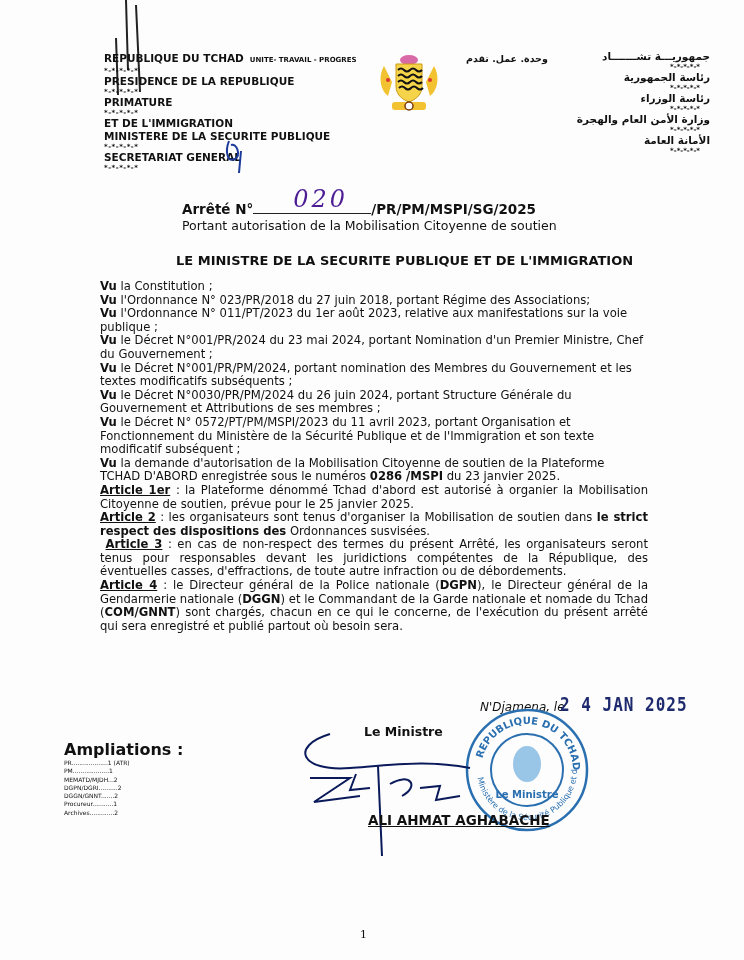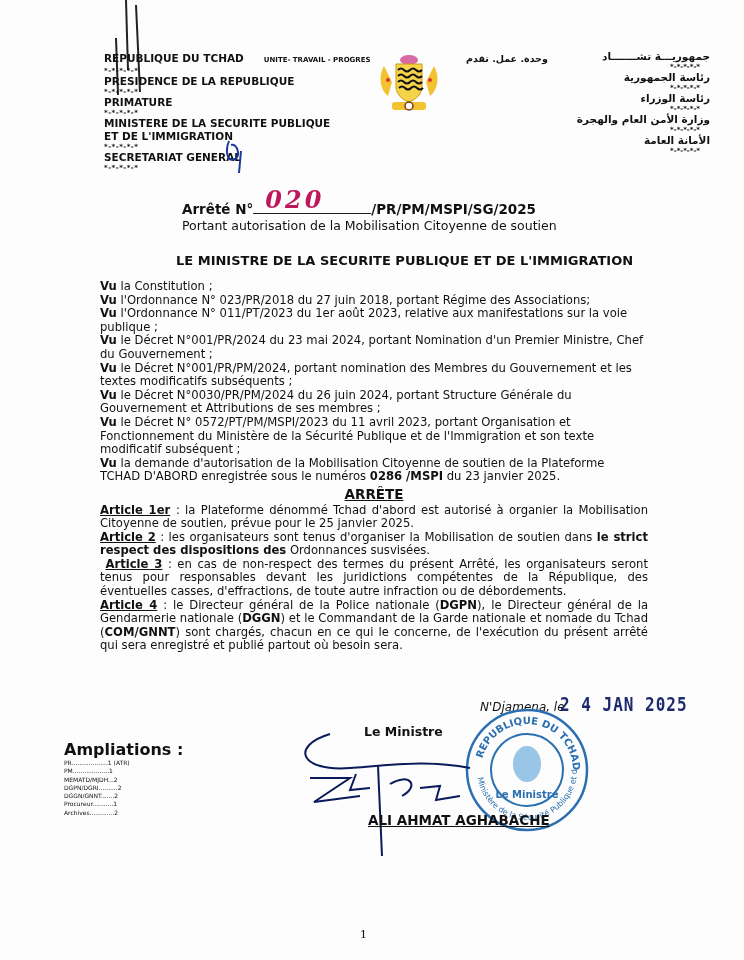--- a/index.html
+++ b/index.html
@@ -1,32 +1,32 @@
 <!DOCTYPE html>
 <html><head>
   <meta charset="utf-8">
   <style>
     html, body { margin: 0; padding: 0; background: #ffffff; }
     body { width: 744px; height: 960px; position: relative; overflow: hidden; font-family: "DejaVu Sans", sans-serif; color: #111; }
     .page { position: absolute; left: 0; top: 0; width: 744px; height: 960px; background: #fdfdfd; }
     .hdr-left { position: absolute; left: 104px; top: 52px; font-size: 10.5px; font-weight: bold; line-height: 13px; }
     .hdr-left .line { display: block; white-space: nowrap; }
     .hdr-left .dots { display: block; font-size: 7px; line-height: 8px; letter-spacing: 0.5px; font-weight: bold; }
-    .motto { font-size: 7px; font-weight: bold; margin-left: 20px; }
+    .motto { font-size: 7px; font-weight: bold; margin-left: 6px; }
     .hdr-right { position: absolute; right: 34px; top: 50px; text-align: right; direction: rtl; font-size: 10.5px; font-weight: bold; line-height: 13px; }
     .hdr-right .line { display: block; }
     .hdr-right .dots { display: block; font-size: 7px; line-height: 8px; direction: ltr; text-align: right; padding-right: 10px; }
     .ar-motto { position: absolute; left: 466px; top: 53px; font-size: 9.5px; font-weight: bold; direction: rtl; }
     .emblem { position: absolute; left: 376px; top: 46px; width: 66px; height: 68px; }
     .pen-mark { position: absolute; left: 108px; top: 0; width: 40px; height: 100px; }
     .initials { position: absolute; left: 223px; top: 137px; width: 26px; height: 40px; }
     .title-block { position: absolute; left: 182px; top: 199px; width: 380px; }
     .arrete-no { font-size: 13.5px; font-weight: bold; white-space: nowrap; }
     .arrete-no .blank { display: inline-block; width: 118px; border-bottom: 1px solid #222; position: relative; height: 14px; vertical-align: baseline; }
-    .arrete-no .hand { position: absolute; left: 12px; top: -14px; font-family: "DejaVu Serif", serif; font-style: italic; font-weight: bold; font-size: 24px; color: #be185d; letter-spacing: 3px; }
+    .arrete-no .hand { position: absolute; left: 40px; top: -14px; font-family: "DejaVu Serif", serif; font-style: italic; font-weight: normal; font-size: 24px; color: #4c1d95; letter-spacing: 3px; }
     .subtitle { font-size: 12.5px; margin-top: 1px; }
     .minister-title { position: absolute; left: 176px; top: 253px; font-size: 13px; font-weight: bold; white-space: nowrap; }
     .body { position: absolute; left: 100px; top: 280px; width: 548px; font-size: 11.6px; line-height: 13.6px; }
     .vu b { font-weight: bold; }
     .arrete-head { text-align: center; font-weight: bold; text-decoration: underline; font-size: 13.5px; margin: 4px 0 2px; }
     .art { text-align: justify; }
     .art .lbl { font-weight: bold; text-decoration: underline; margin-top: 28px; }
     .place-date { position: absolute; left: 480px; top: 700px; font-size: 12px; font-style: italic; white-space: nowrap; }
     .date-stamp { position: absolute; left: 560px; top: 695px; font-family: "DejaVu Sans Mono", monospace; font-weight: bold; font-size: 16px; color: #1d2a6e; letter-spacing: 1px; transform: scaleY(1.2); white-space: nowrap; }
     .ministre-label { position: absolute; left: 364px; top: 724px; font-size: 12.5px; font-weight: bold; }
@@ -47,22 +47,22 @@
     <path d="M18 0 L20 70 M8 38 L10 95 M28 5 L32 92" stroke="#222" stroke-width="2" fill="none"></path>
   </svg>
 
   <div class="hdr-left">
     <span class="line"><span>REPUBLIQUE DU TCHAD</span><span class="motto">UNITE- TRAVAIL - PROGRES</span></span>
     <span class="dots">*-*-*-*-*</span>
     <span class="line">PRESIDENCE DE LA REPUBLIQUE</span>
     <span class="dots">*-*-*-*-*</span>
     <span class="line">PRIMATURE</span>
     <span class="dots">*-*-*-*-*</span>
+    <span class="line">ET DE L'IMMIGRATION</span>
     <span class="line">MINISTERE DE LA SECURITE PUBLIQUE</span>
-    <span class="line">ET DE L'IMMIGRATION</span>
     <span class="dots">*-*-*-*-*</span>
     <span class="line">SECRETARIAT GENERAL</span>
     <span class="dots">*-*-*-*-*</span>
   </div>
 
   <svg class="initials" viewBox="0 0 26 40">
     <path d="M6 4 C2 14 4 26 12 22 C18 18 14 6 8 8 M18 14 L16 36" stroke="#1b3a9a" stroke-width="2" fill="none"></path>
   </svg>
 
   <svg class="emblem" viewBox="0 0 66 68">
@@ -106,21 +106,20 @@
         <div class="vu"><b>Vu</b><span> la Constitution ;</span></div>
         <div class="vu"><b>Vu</b><span> l'Ordonnance N° 023/PR/2018 du 27 juin 2018, portant Régime des Associations;</span></div>
         <div class="vu"><b>Vu</b><span> l'Ordonnance N° 011/PT/2023 du 1er août 2023, relative aux manifestations sur la voie publique ;</span></div>
         <div class="vu"><b>Vu</b><span> le Décret N°001/PR/2024 du 23 mai 2024, portant Nomination d'un Premier Ministre, Chef du Gouvernement ;</span></div>
         <div class="vu"><b>Vu</b><span> le Décret N°001/PR/PM/2024, portant nomination des Membres du Gouvernement et les textes modificatifs subséquents ;</span></div>
         <div class="vu"><b>Vu</b><span> le Décret N°0030/PR/PM/2024 du 26 juin 2024, portant Structure Générale du Gouvernement et Attributions de ses membres ;</span></div>
         <div class="vu"><b>Vu</b><span> le Décret N° 0572/PT/PM/MSPI/2023 du 11 avril 2023, portant Organisation et Fonctionnement du Ministère de la Sécurité Publique et de l'Immigration et son texte modificatif subséquent ;</span></div>
       </div>
     <div class="vu"><b>Vu</b><span> la demande d'autorisation de la Mobilisation Citoyenne de soutien de la Plateforme TCHAD D'ABORD enregistrée sous le numéros </span><b>0286 /MSPI</b><span> du 23 janvier 2025.</span></div>
 
-    <div class="arrete-head">ARRÊTE</div>
 
     <div class="art"><span class="lbl">Article 1er</span><b> </b><span> : la Plateforme dénommé Tchad d'abord est autorisé à organier la Mobilisation Citoyenne de soutien, prévue pour le 25 janvier 2025.</span></div>
     <div class="art"><span class="lbl">Article 2</span><span> : les organisateurs sont tenus d'organiser la Mobilisation de soutien dans </span><b>le strict respect des dispositions des</b><span> Ordonnances susvisées.</span></div>
     <div class="art">&nbsp;<span class="lbl">Article 3</span><span> : en cas de non-respect des termes du présent Arrêté, les organisateurs seront tenus pour responsables devant les juridictions compétentes de la République, des éventuelles casses, d'effractions, de toute autre infraction ou de débordements.</span></div>
     <div class="art"><span class="lbl">Article 4</span><span> : le Directeur général de la Police nationale (</span><b>DGPN</b><span>), le Directeur général de la Gendarmerie nationale (</span><b>DGGN</b><span>) et le Commandant de la Garde nationale et nomade du Tchad (</span><b>COM/GNNT</b><span>) sont chargés, chacun en ce qui le concerne, de l'exécution du présent arrêté qui sera enregistré et publié partout où besoin sera.</span></div>
   </div>
 
   <div class="place-date">N'Djamena, le</div>
   <div class="date-stamp">2 4 JAN 2025</div>
 

